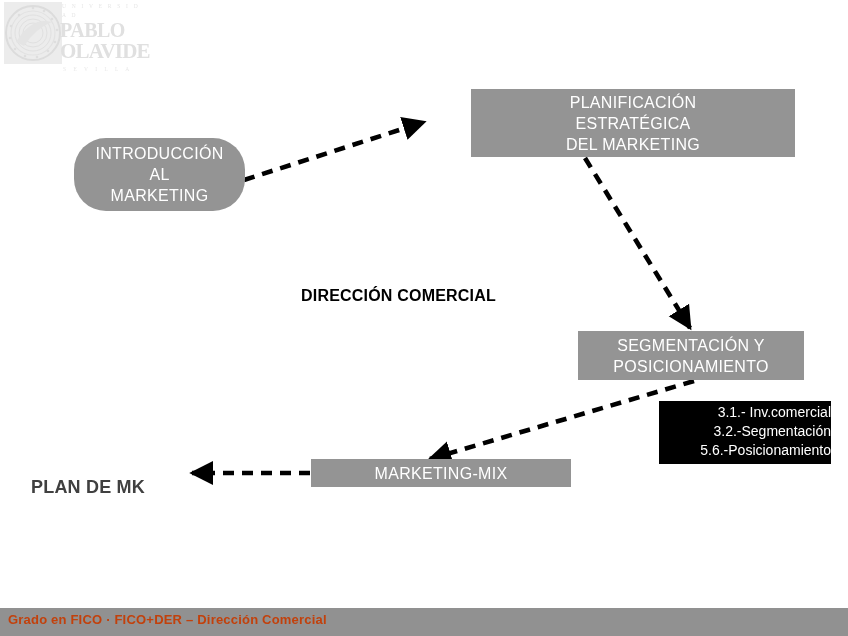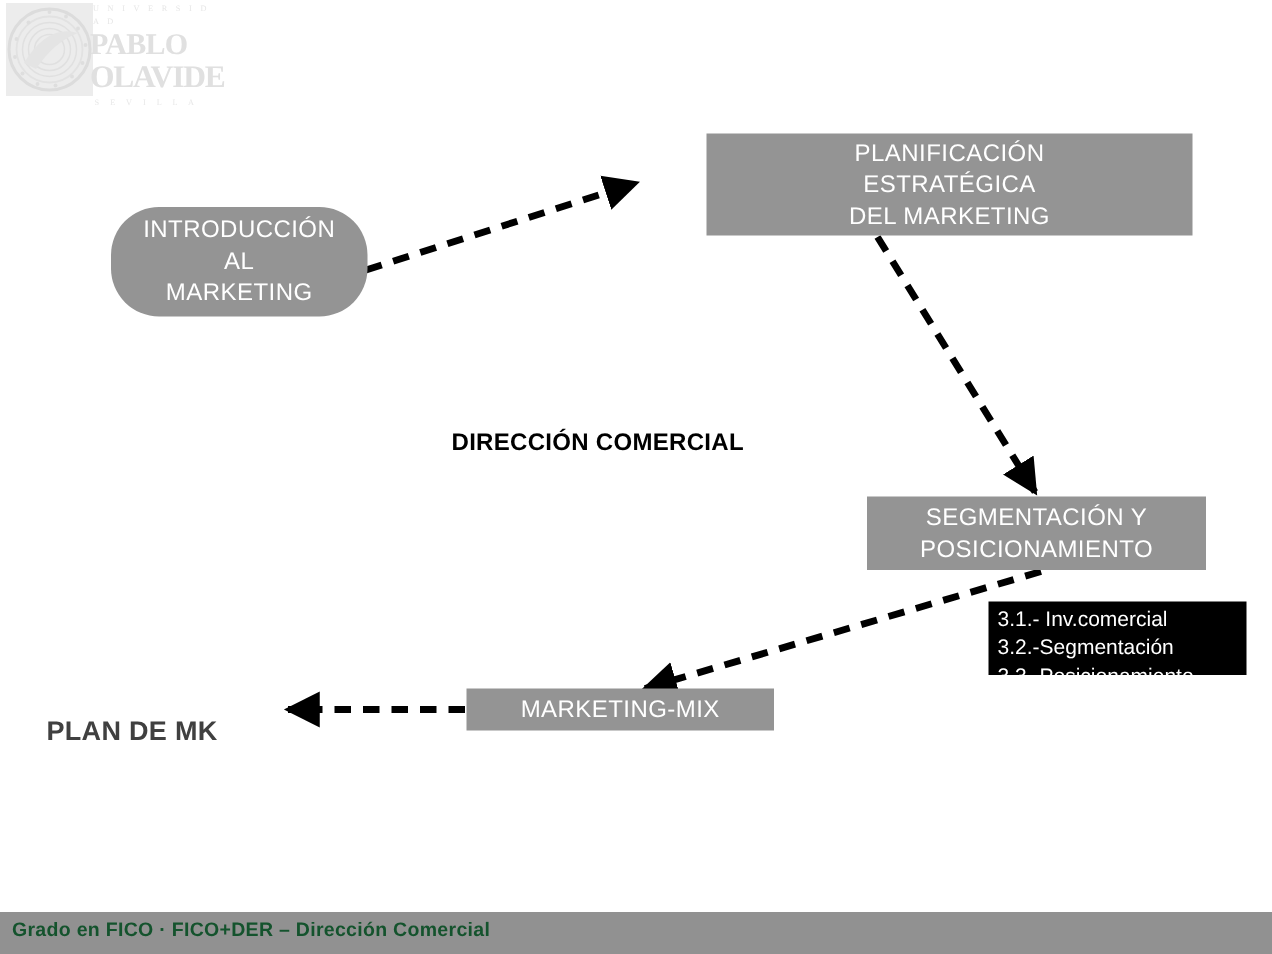--- a/index.html
+++ b/index.html
@@ -92,34 +92,35 @@
   #box-introduccion {
     left: 74px; top: 138px;
     width: 171px; height: 73px; border-radius: 32px;
   }
   #box-segmentacion {
     left: 578px; top: 331px;
     width: 226px; height: 49px;
   }
   #box-marketingmix {
     left: 311px; top: 459px;
-    width: 205px; height: 28px;
+    width: 260px; height: 28px;
   }
 
   #box-topics {
     position: absolute;
     left: 659px; top: 401px;
-    width: 172px; height: 49px;
+    width: 172px; height: 63px;
     background: #000000;
     color: #ffffff;
     box-sizing: border-box;
     padding: 2px 0 0 6px;
     font-family: "Liberation Sans", sans-serif;
     font-size: 14px;
     line-height: 19px;
+    text-align: right;
   }
 
   
   #label-direccion {
     position: absolute;
     left: 301px; top: 287px;
     font-family: "Liberation Sans", sans-serif;
     font-size: 16px;
     font-weight: bold;
     color: #000000;
@@ -151,21 +152,21 @@
     left: 0; top: 608px;
     width: 848px; height: 28px;
     background: #919191;
   }
   #footer-text {
     position: absolute;
     left: 8px; top: 612px;
     font-family: "Liberation Sans", sans-serif;
     font-size: 13px;
     font-weight: bold;
-    color: #14532d;
+    color: #c2410c;
     letter-spacing: 0.2px;
     white-space: nowrap;
   }
 </style>
 </head>
 <body>
 
 <div id="slide">
 
   <div class="logo">
@@ -241,21 +242,21 @@
     </span>
   </div>
 
   <div class="gbox" id="box-marketingmix">
     <span>MARKETING-MIX</span>
   </div>
 
   <div id="box-topics">
     <div>3.1.- Inv.comercial</div>
     <div>3.2.-Segmentación</div>
-    <div>3.3.-Posicionamiento</div>
+    <div>5.6.-Posicionamiento</div>
   </div>
 
   <div id="label-direccion">DIRECCIÓN COMERCIAL</div>
 
   <div id="label-plan">PLAN DE MK</div>
 
   <div id="footer-bar"></div>
   <div id="footer-text">Grado en FICO · FICO+DER – Dirección Comercial</div>
 
 </div>

